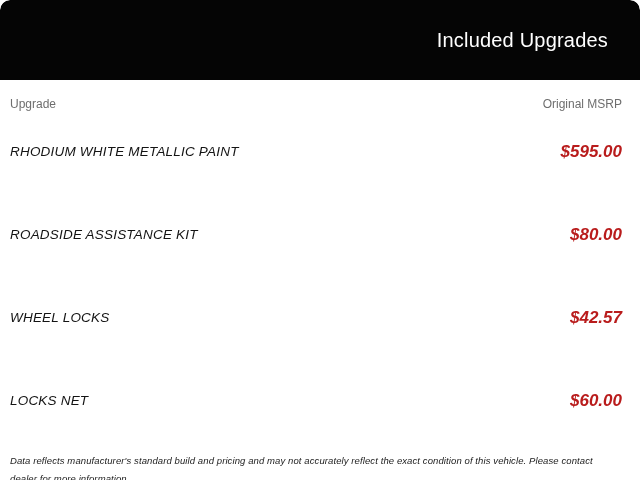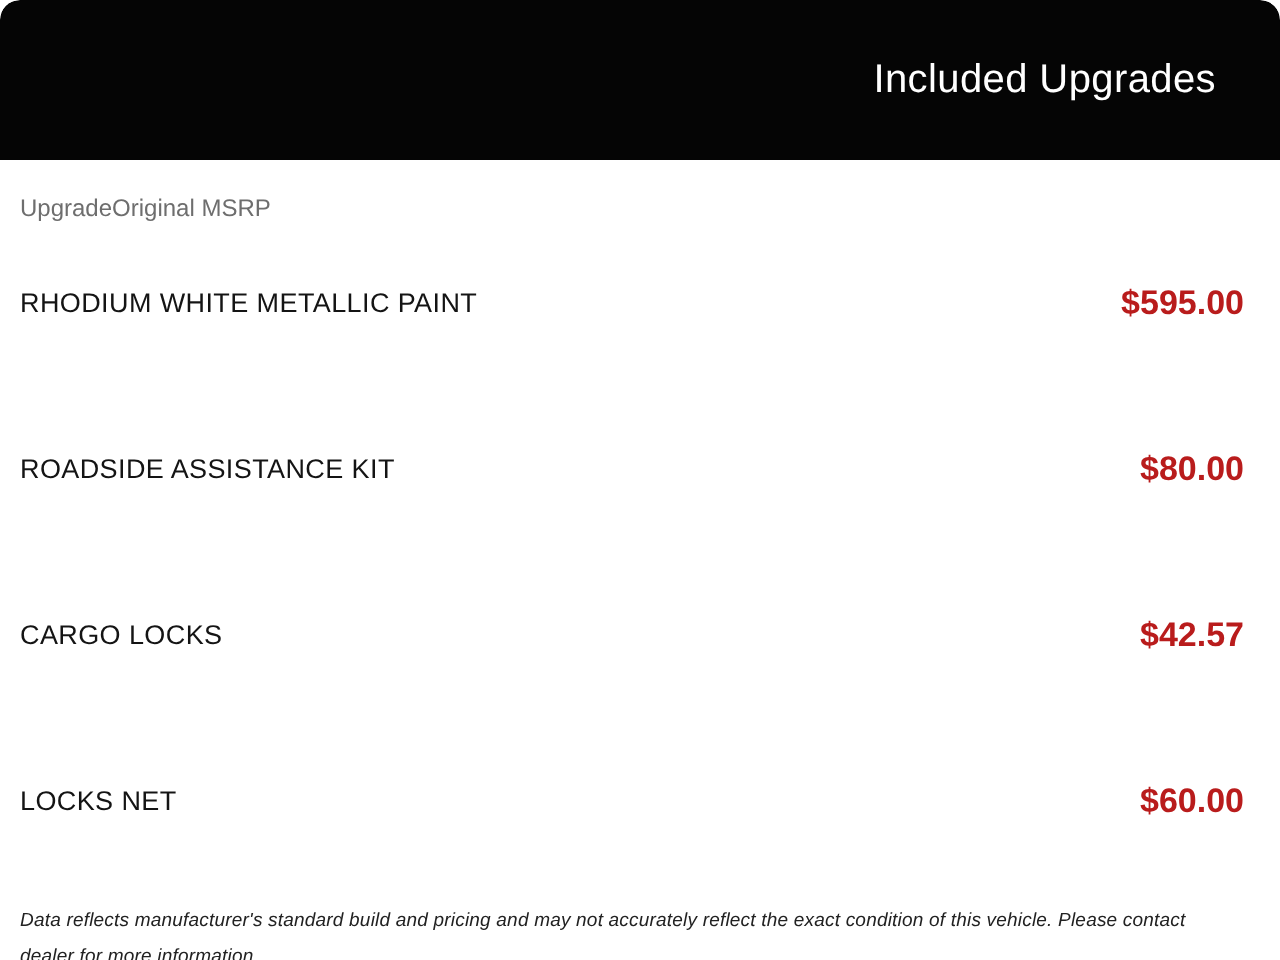--- a/index.html
+++ b/index.html
@@ -28,33 +28,34 @@
     border-radius: 10px 10px 0 0;
   }
   .header-title {
     color: #ffffff;
     font-size: 20px;
     font-weight: 400;
     letter-spacing: 0.2px;
   }
   .col-header {
     display: flex;
-    justify-content: flex-start;
+    justify-content: space-between;
     align-items: baseline;
     padding: 17px 18px 0 10px;
     box-sizing: border-box;
     height: 30px;
   }
   .col-label {
     color: #6e6e6e;
     font-size: 12px;
     font-weight: 400;
   }
   .rows {
     padding: 0;
+    font-style: italic;
   }
   .upgrade-row {
     display: flex;
     justify-content: space-between;
     align-items: center;
     height: 83px;
     padding: 0 18px 0 10px;
     box-sizing: border-box;
   }
   .upgrade-name {
@@ -99,21 +100,21 @@
       <span class="upgrade-name">RHODIUM WHITE METALLIC PAINT</span>
       <span class="upgrade-price">$595.00</span>
     </div>
 
     <div class="upgrade-row">
       <span class="upgrade-name">ROADSIDE ASSISTANCE KIT</span>
       <span class="upgrade-price">$80.00</span>
     </div>
 
     <div class="upgrade-row">
-      <span class="upgrade-name">CARGO LOCKS</span>
+      <span class="upgrade-name">WHEEL LOCKS</span>
       <span class="upgrade-price">$42.57</span>
     </div>
 
     <div class="upgrade-row">
       <span class="upgrade-name">LOCKS NET</span>
       <span class="upgrade-price">$60.00</span>
     </div>
 
   </div>
 

